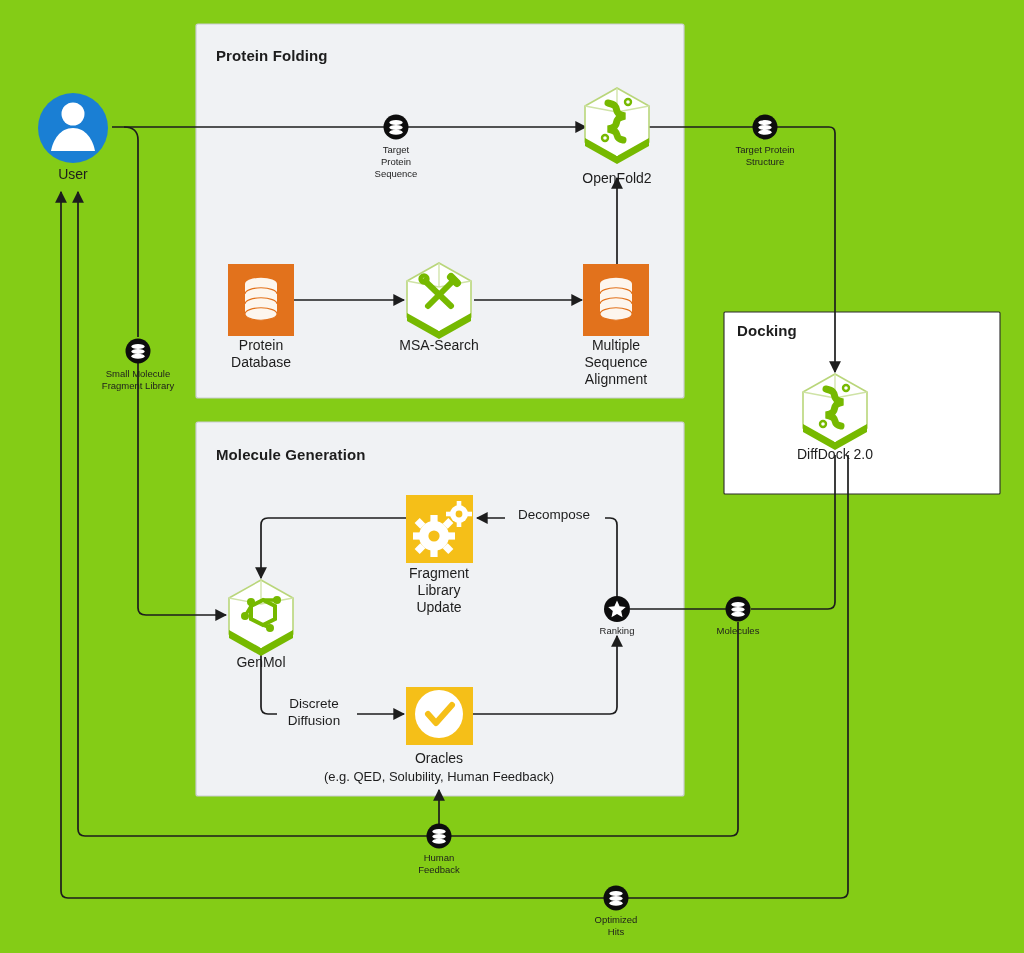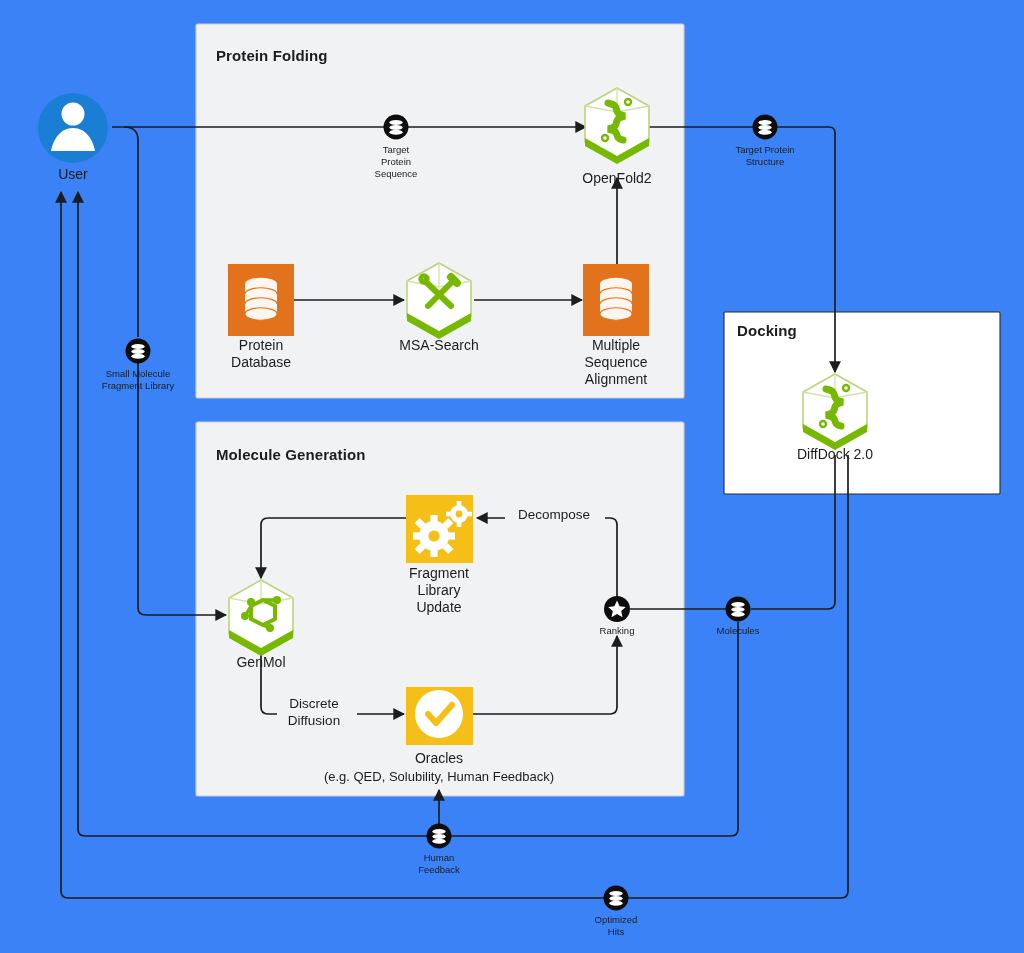--- a/index.html
+++ b/index.html
@@ -1,18 +1,18 @@
 <!DOCTYPE html>
 <html><head>
 <meta charset="utf-8">
 <title>Drug Discovery Pipeline</title>
 <style>
   html,body{margin:0;padding:0;background:#ffffff;}
   body{font-family:"Liberation Sans","DejaVu Sans",sans-serif;color:#1a1a1a;}
-  #canvas{position:relative;width:1024px;height:953px;background:#3b82f6;overflow:hidden;}
+  #canvas{position:relative;width:1024px;height:953px;background:#84cc16;overflow:hidden;}
   svg.layer{position:absolute;left:0;top:0;width:1024px;height:953px;}
   .grp-title{font-size:15px;font-weight:bold;fill:#1d1d1d;font-family:"Liberation Sans",sans-serif;letter-spacing:.1px;}
   .node-label{font-size:14px;fill:#1d1d1d;font-family:"Liberation Sans",sans-serif;text-anchor:middle;}
   .node-sub{font-size:13px;fill:#1d1d1d;font-family:"Liberation Sans",sans-serif;text-anchor:middle;}
   .dot-label{font-size:9.5px;fill:#1d1d1d;font-family:"Liberation Sans",sans-serif;text-anchor:middle;}
   .edge-label{font-size:13.5px;fill:#1d1d1d;font-family:"Liberation Sans",sans-serif;text-anchor:middle;}
   .grp-box{fill:#f0f2f4;stroke:#c9ccd1;stroke-width:1.2;}
   .grp-box-plain{fill:#ffffff;stroke:#2b2b2b;stroke-width:1.1;}
   .lnk{fill:none;stroke:#1d1d1d;stroke-width:1.7;stroke-linecap:butt;stroke-linejoin:round;}
 </style>

